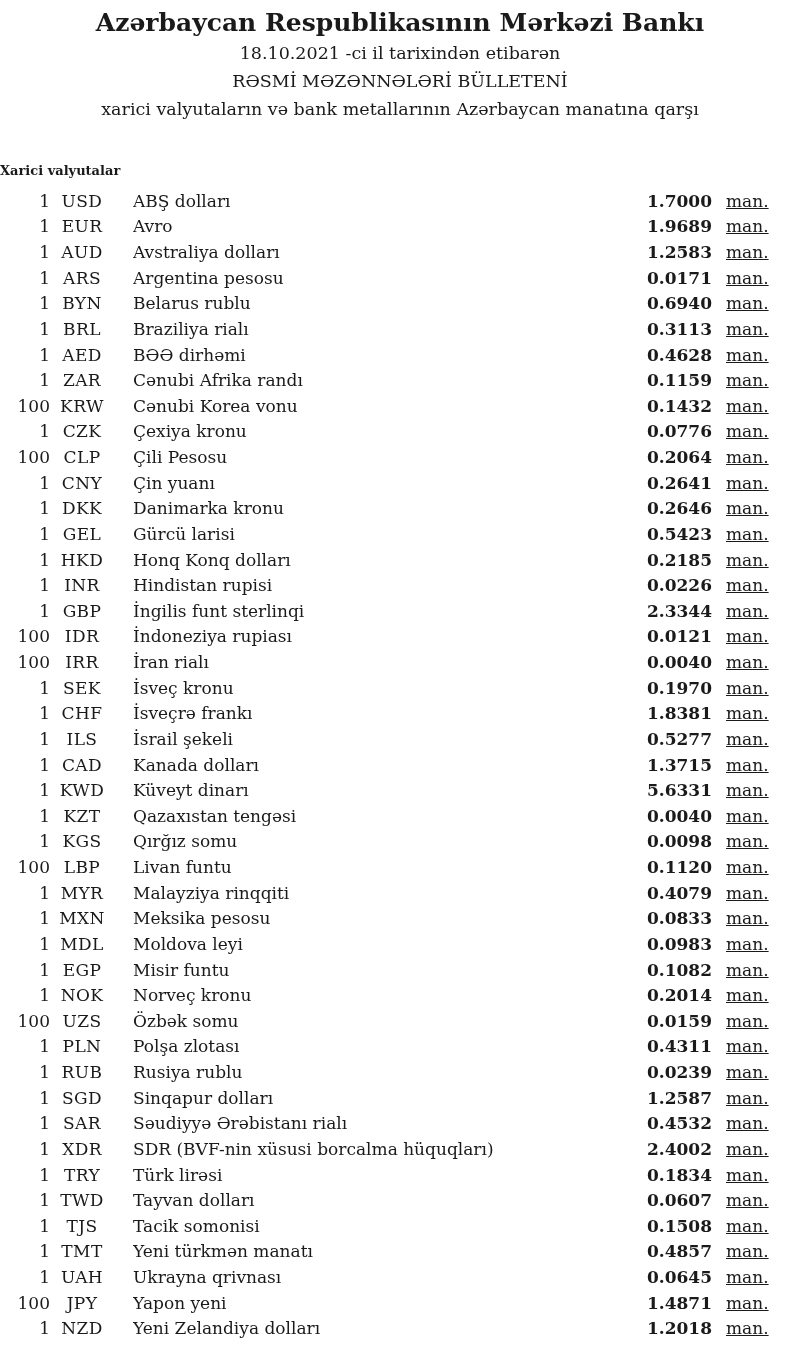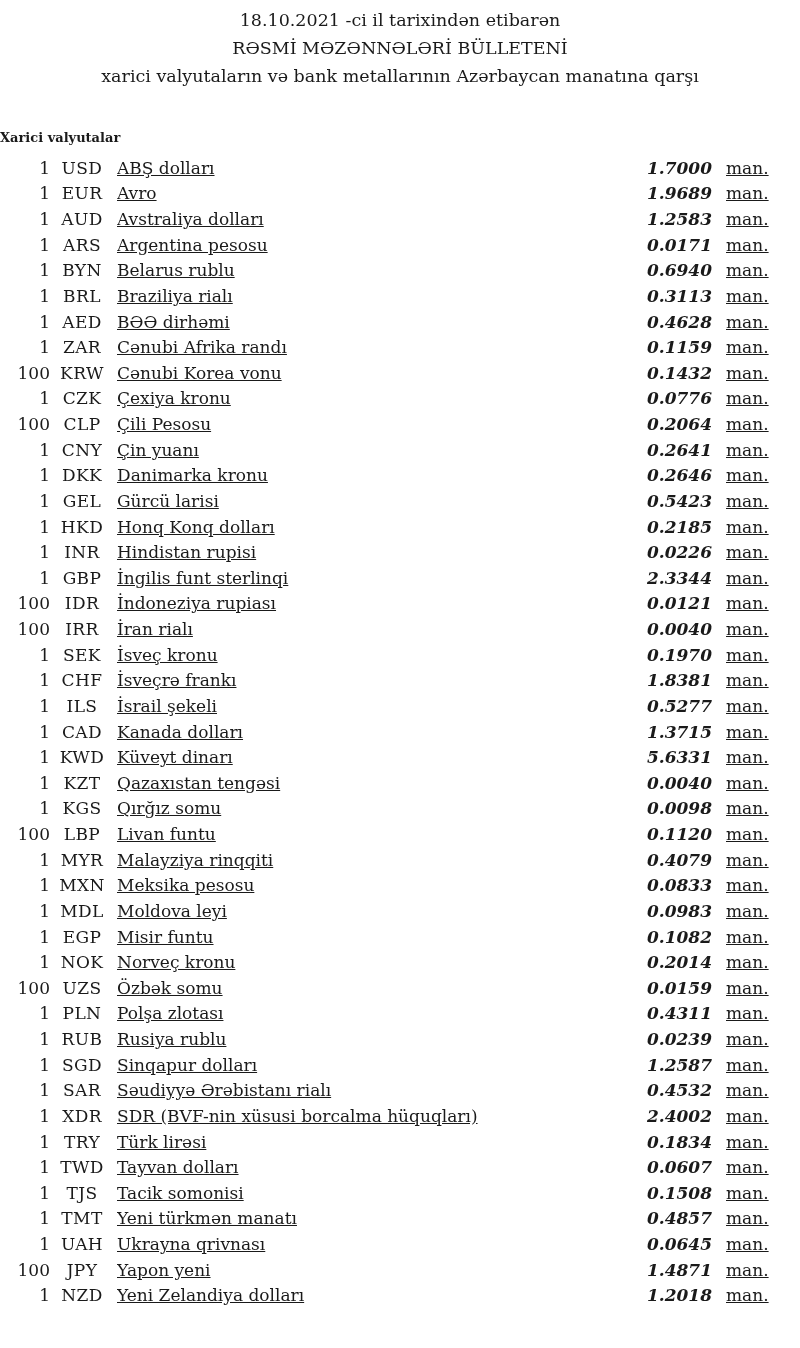--- a/index.html
+++ b/index.html
@@ -34,30 +34,31 @@
   .rates { margin-top: 3px; }
   .row {
     display: flex;
     align-items: center;
     height: 25.64px;
     font-size: 17px;
     padding-right: 28px;
   }
   .qty   { flex: none; width: 50px; text-align: right; }
   .code  { flex: none; width: 62px; text-align: center; letter-spacing: 0.4px; margin-left: 1px; }
-  .name  { flex: 1; margin-left: 4px; white-space: nowrap; overflow: hidden; text-decoration: underline; }
-  .rate  { flex: none; width: 92px; text-align: right; font-weight: bold; font-style: italic; }
+  .name  { flex: 1; margin-left: 20px; white-space: nowrap; overflow: hidden; }
+  .rate  { flex: none; width: 92px; text-align: right; font-weight: bold; }
   .unit  { flex: none; width: 46px; margin-left: 14px; text-decoration: underline; }
 </style>
 </head>
 <body style="color: rgb(26, 26, 26); background: rgb(255, 255, 255);">
 
 <div class="page">
 
   <div class="header">
+    <h1 class="bank-title">Azərbaycan Respublikasının Mərkəzi Bankı</h1>
     <div class="sub-line">18.10.2021 -ci il tarixindən etibarən</div>
     <div class="sub-line">RƏSMİ MƏZƏNNƏLƏRİ BÜLLETENİ</div>
     <div class="sub-line">xarici valyutaların və bank metallarının Azərbaycan manatına qarşı</div>
   </div>
 
   <div class="section-title">Xarici valyutalar</div>
 
   <div class="rates">
     <div class="row">
       <span class="qty">1</span>

